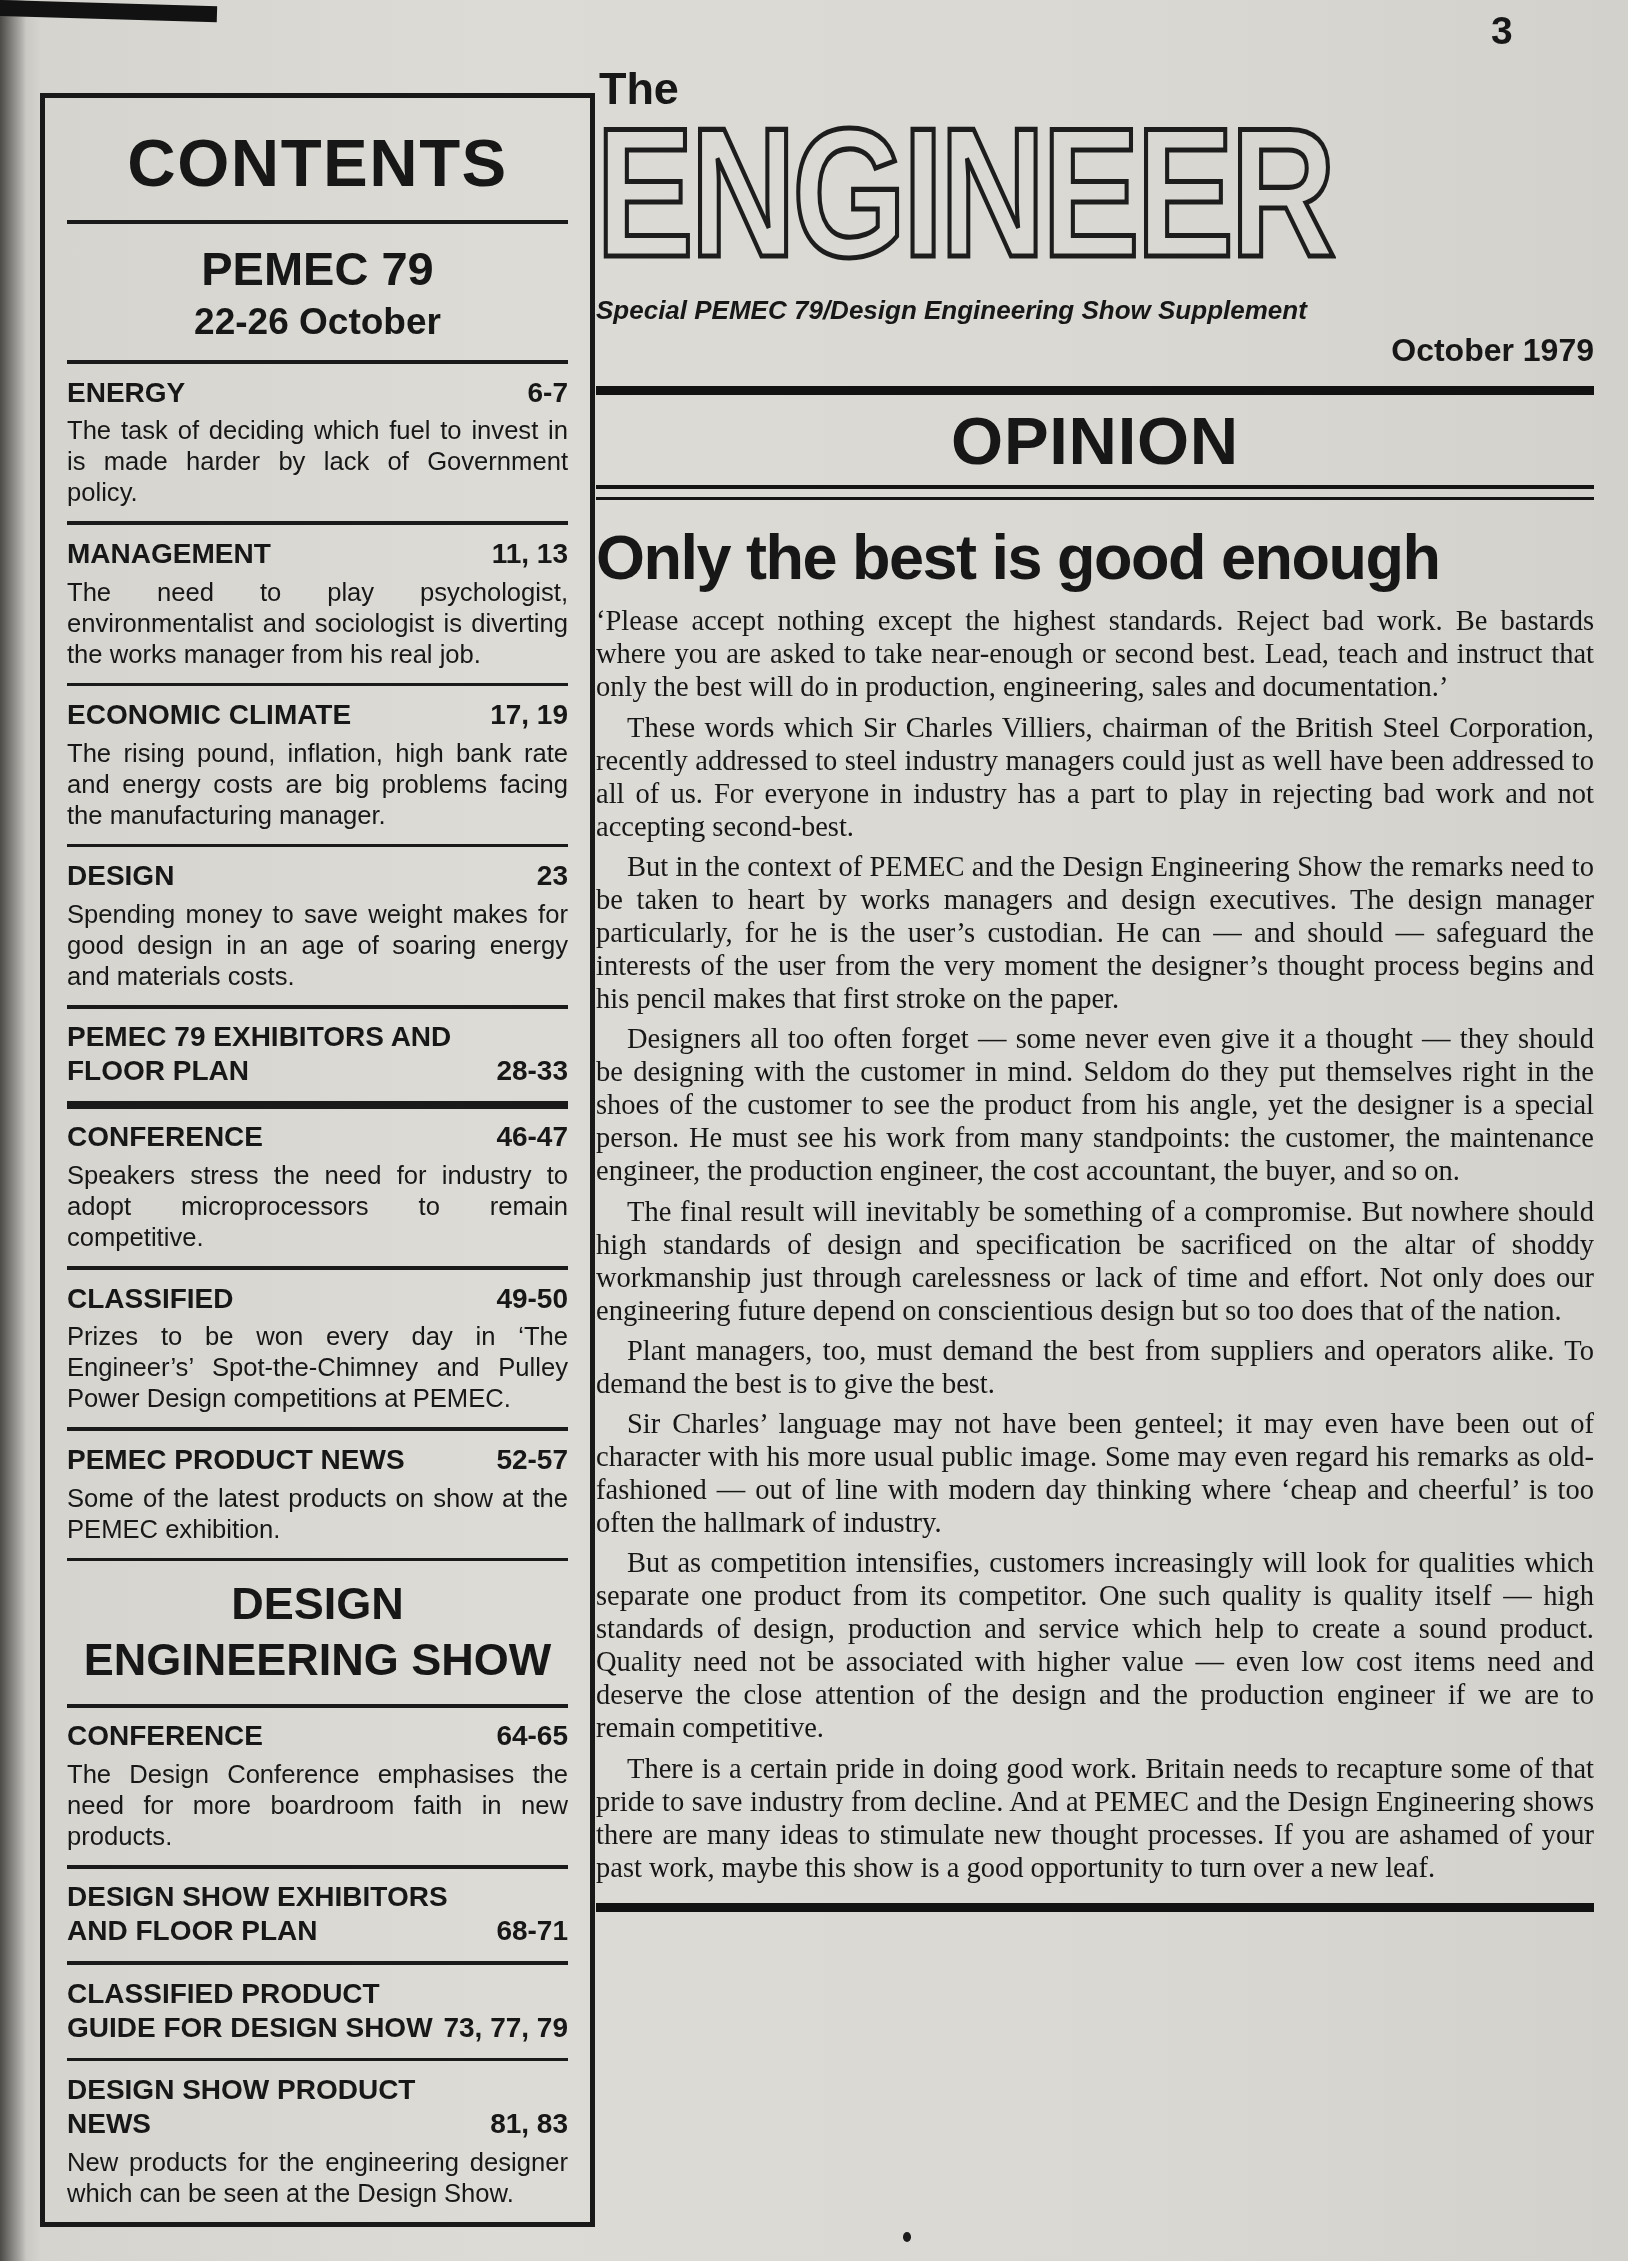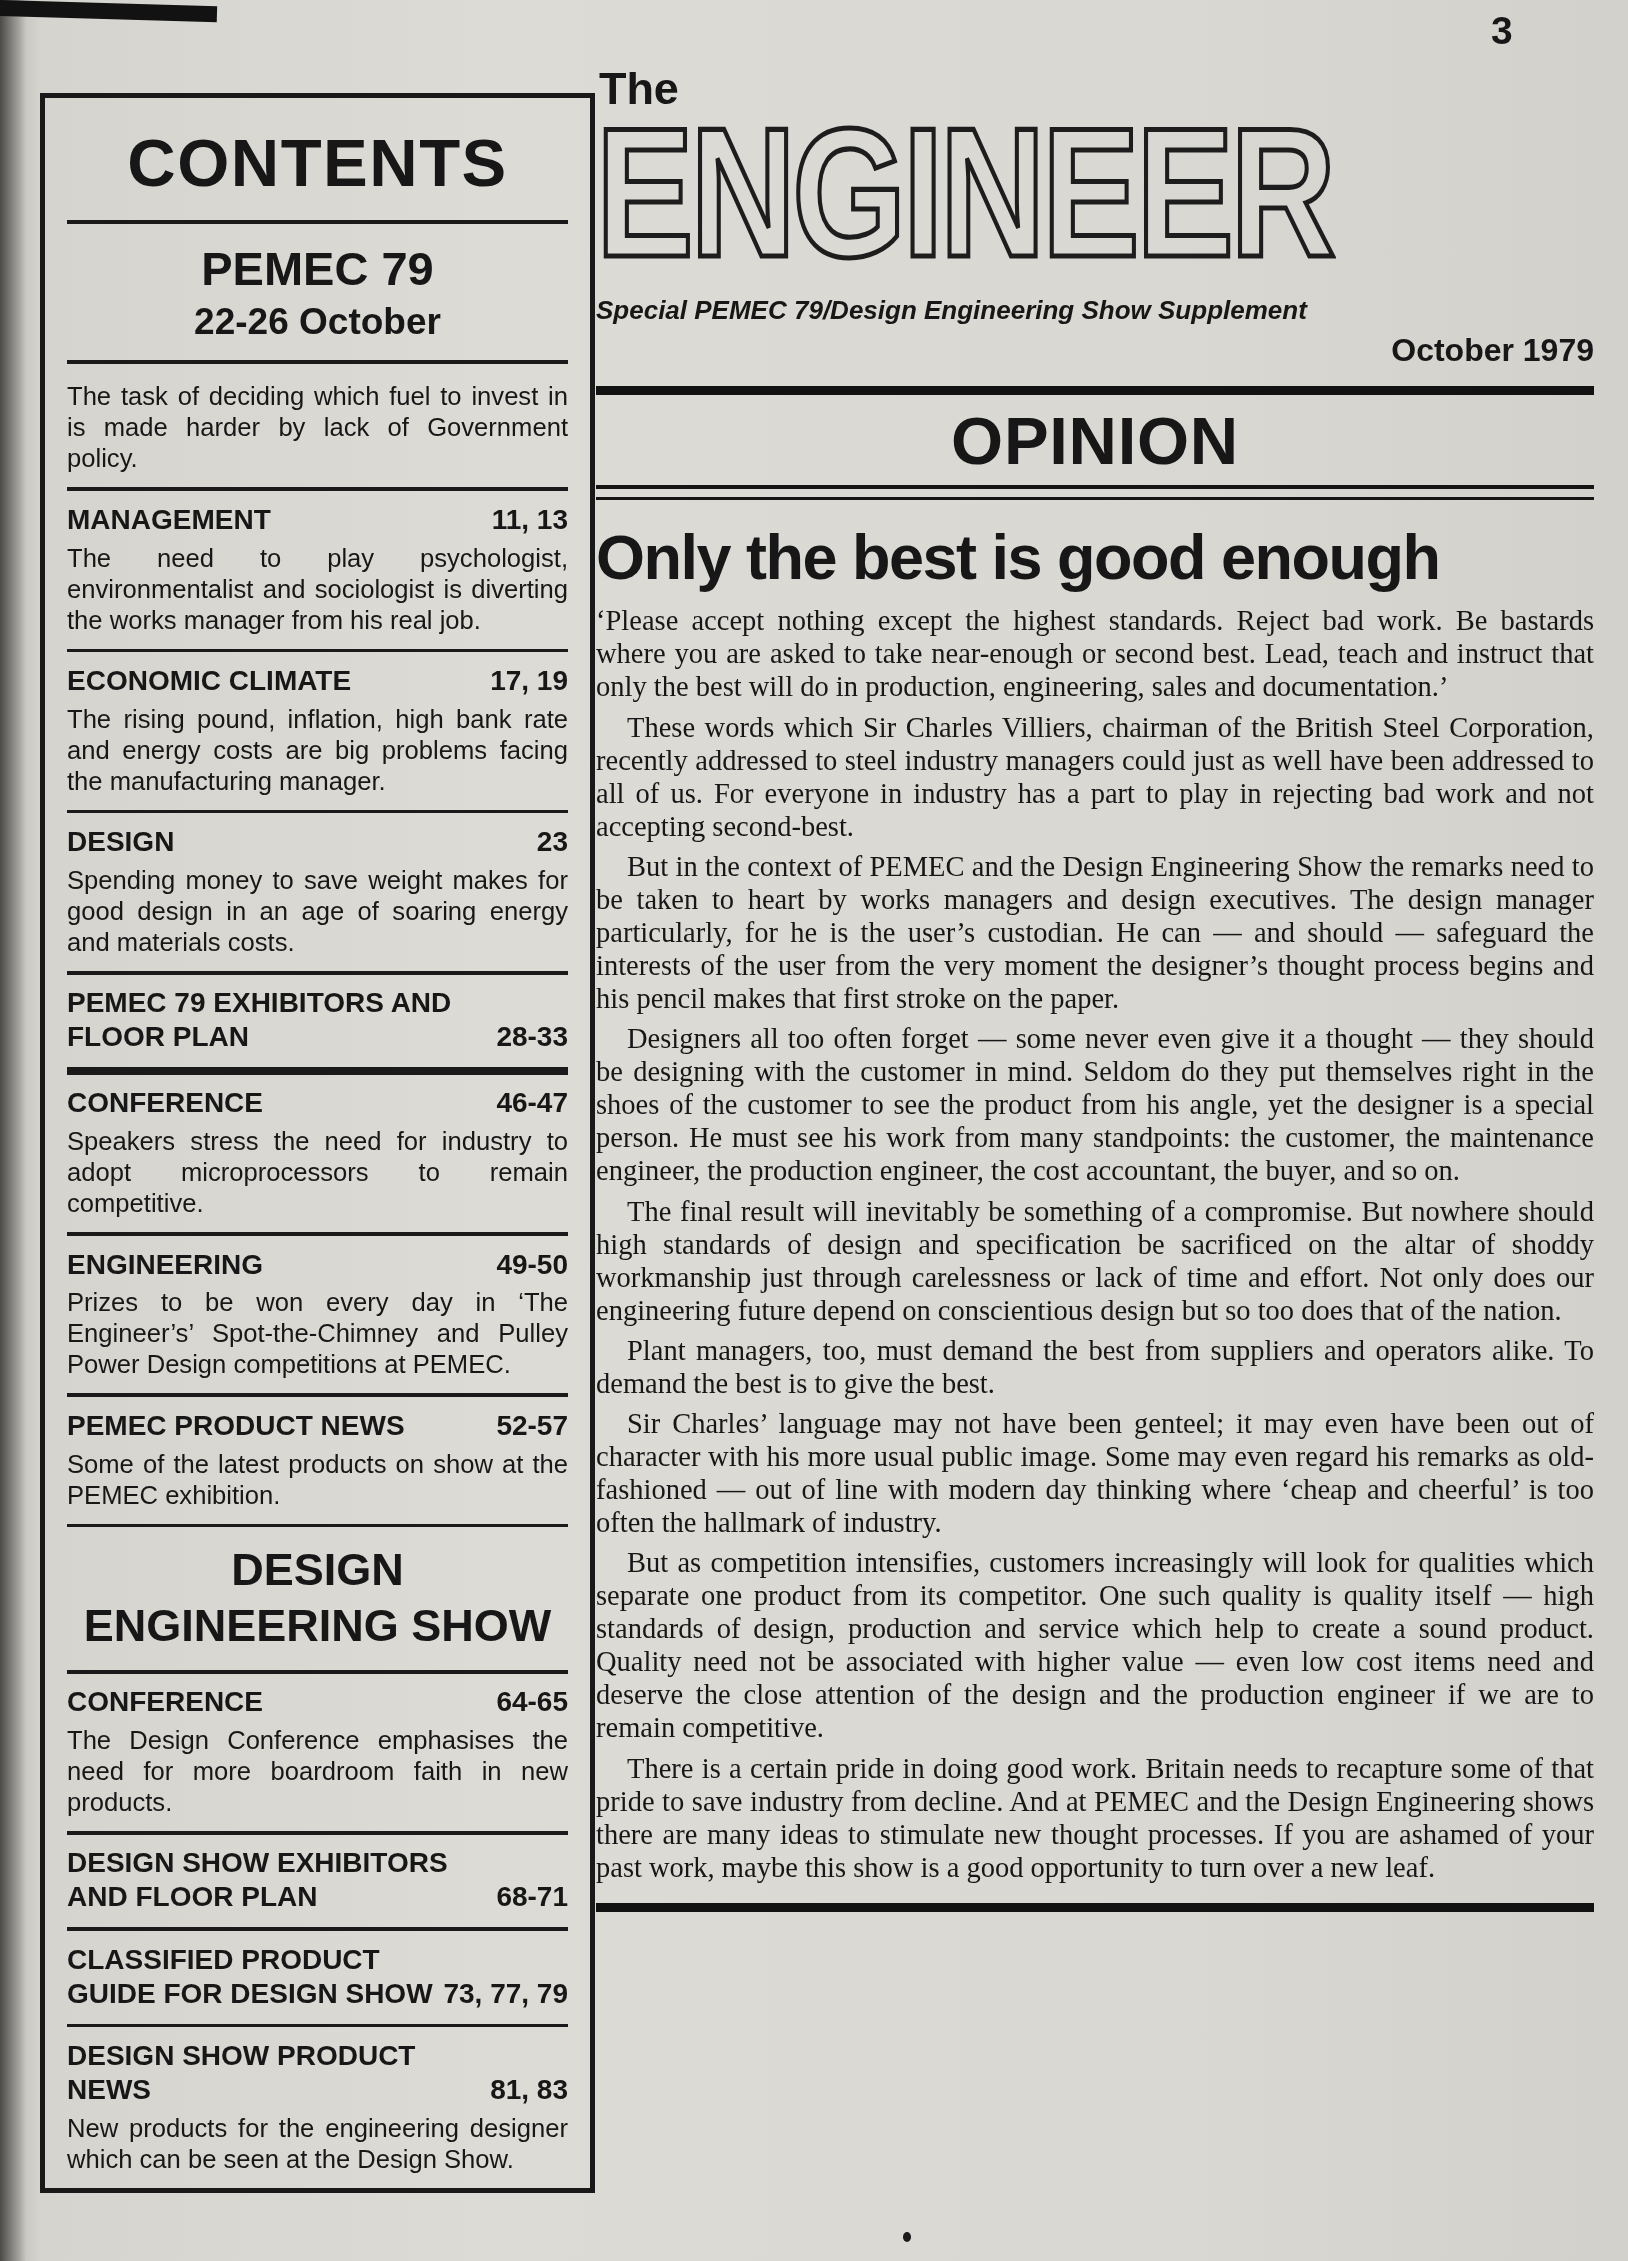--- a/index.html
+++ b/index.html
@@ -53,20 +53,24 @@
   <div class="page-num">3</div>
 
   <div class="sidebar">
     <div class="contents-title">CONTENTS</div>
     <div class="rule"></div>
     <div class="sec1-title">PEMEC 79</div>
     <div class="sec1-sub">22-26 October</div>
     <div class="rule"></div>
 
     <div class="entry">
+      <div class="entry-head">
+          <span class="h">ENERGY</span>
+          <span class="p">6-7</span>
+        </div>
       <div class="entry-desc">The task of deciding which fuel to invest in is made harder by lack of Government policy.</div>
     </div>
     <div class="rule"></div>
 
     <div class="entry">
       <div class="entry-head">
           <span class="h">MANAGEMENT</span>
           <span class="p">11, 13</span>
         </div>
       <div class="entry-desc">The need to play psychologist, environmentalist and sociologist is diverting the works manager from his real job.</div>
@@ -105,21 +109,21 @@
       <div class="entry-head">
           <span class="h">CONFERENCE</span>
           <span class="p">46-47</span>
         </div>
       <div class="entry-desc">Speakers stress the need for industry to adopt microprocessors to remain competitive.</div>
     </div>
     <div class="rule"></div>
 
     <div class="entry">
       <div class="entry-head">
-          <span class="h">ENGINEERING</span>
+          <span class="h">CLASSIFIED</span>
           <span class="p">49-50</span>
         </div>
       <div class="entry-desc">Prizes to be won every day in ‘The Engineer’s’ Spot-the-Chimney and Pulley Power Design competitions at PEMEC.</div>
     </div>
     <div class="rule"></div>
 
     <div class="entry">
       <div class="entry-head">
           <span class="h">PEMEC PRODUCT NEWS</span>
           <span class="p">52-57</span>

